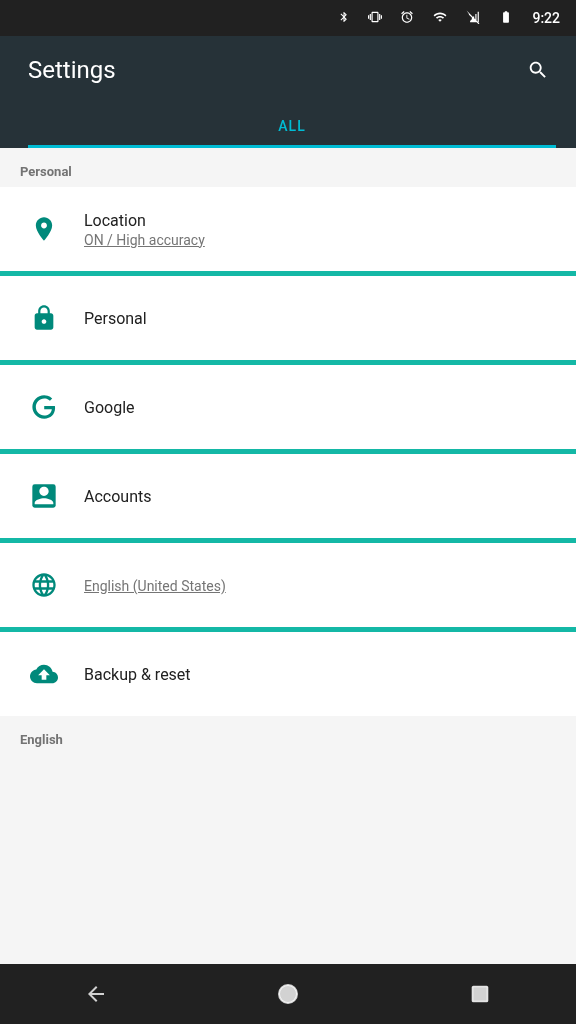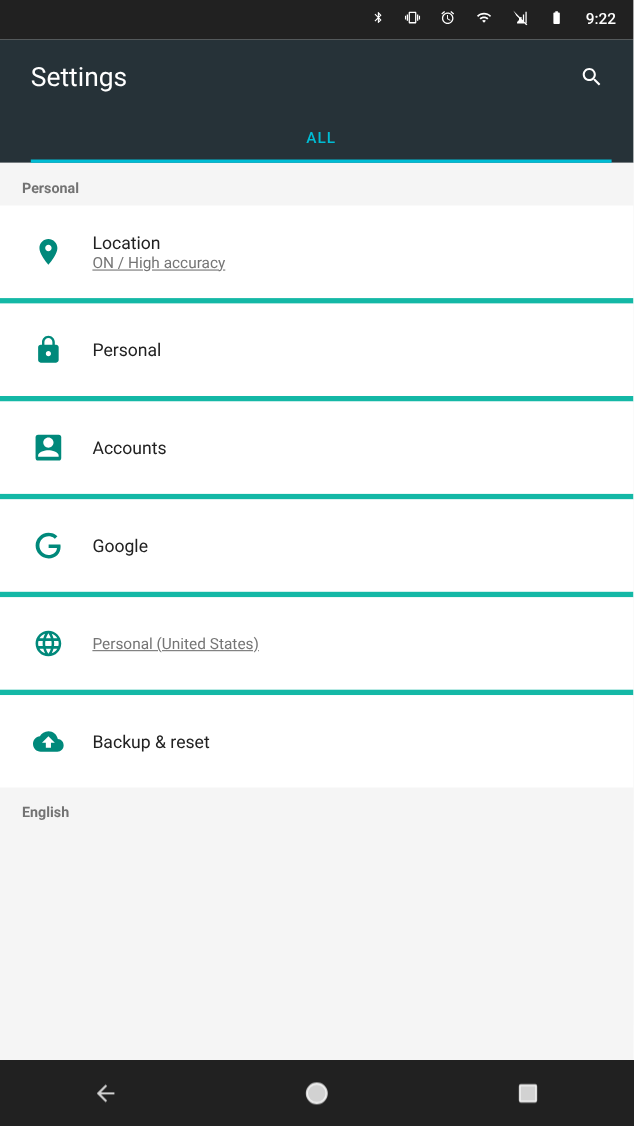--- a/index.html
+++ b/index.html
@@ -287,49 +287,49 @@
           <path d="M18 8h-1V6c0-2.76-2.24-5-5-5S7 3.24 7 6v2H6c-1.1 0-2 .9-2 2v10c0 1.1.9 2 2 2h12c1.1 0 2-.9 2-2V10c0-1.1-.9-2-2-2zm-6 9c-1.1 0-2-.9-2-2s.9-2 2-2 2 .9 2 2-.9 2-2 2zm3.1-9H8.9V6c0-1.71 1.39-3.1 3.1-3.1 1.71 0 3.1 1.39 3.1 3.1v2z"></path>
         </svg>
       </div>
       <div class="item-text">
         <div class="item-title">Personal</div>
       </div>
     </div>
 
     <div class="settings-item">
       <div class="item-icon">
+        <svg viewBox="0 0 24 24" width="32" height="32">
+          <path d="M21.35 11.1h-9.17v2.73h6.51c-.33 3.81-3.5 5.44-6.5 5.44C8.36 19.27 5 16.25 5 12c0-4.1 3.2-7.27 7.2-7.27 3.09 0 4.9 1.97 4.9 1.97L19 4.72S16.56 2 12.1 2C6.42 2 2.03 6.8 2.03 12c0 5.05 4.13 10 10.22 10 5.35 0 9.25-3.67 9.25-9.09 0-1.15-.15-1.81-.15-1.81z" fill="#00897B"></path>
+        </svg>
+      </div>
+      <div class="item-text">
+        <div class="item-title">Google</div>
+      </div>
+    </div>
+
+    <div class="settings-item">
+      <div class="item-icon">
         <svg viewBox="0 0 24 24" class="teal">
           <rect x="2" y="2" width="20" height="20" rx="2" ry="2" fill="#00897B"></rect>
           <path d="M12 12c2.21 0 4-1.79 4-4s-1.79-4-4-4-4 1.79-4 4 1.79 4 4 4zm0 2c-2.67 0-8 1.34-8 4v1h16v-1c0-2.66-5.33-4-8-4z" fill="white"></path>
         </svg>
       </div>
       <div class="item-text">
         <div class="item-title">Accounts</div>
       </div>
     </div>
 
     <div class="settings-item">
       <div class="item-icon">
-        <svg viewBox="0 0 24 24" width="32" height="32">
-          <path d="M21.35 11.1h-9.17v2.73h6.51c-.33 3.81-3.5 5.44-6.5 5.44C8.36 19.27 5 16.25 5 12c0-4.1 3.2-7.27 7.2-7.27 3.09 0 4.9 1.97 4.9 1.97L19 4.72S16.56 2 12.1 2C6.42 2 2.03 6.8 2.03 12c0 5.05 4.13 10 10.22 10 5.35 0 9.25-3.67 9.25-9.09 0-1.15-.15-1.81-.15-1.81z" fill="#00897B"></path>
-        </svg>
-      </div>
-      <div class="item-text">
-        <div class="item-title">Google</div>
-      </div>
-    </div>
-
-    <div class="settings-item">
-      <div class="item-icon">
         <svg viewBox="0 0 24 24" class="teal">
           <path d="M11.99 2C6.47 2 2 6.48 2 12s4.47 10 9.99 10C17.52 22 22 17.52 22 12S17.52 2 11.99 2zm6.93 6h-2.95c-.32-1.25-.78-2.45-1.38-3.56 1.84.63 3.37 1.91 4.33 3.56zM12 4.04c.83 1.2 1.48 2.53 1.91 3.96h-3.82c.43-1.43 1.08-2.76 1.91-3.96zM4.26 14C4.1 13.36 4 12.69 4 12s.1-1.36.26-2h3.38c-.08.66-.14 1.32-.14 2 0 .68.06 1.34.14 2H4.26zm.82 2h2.95c.32 1.25.78 2.45 1.38 3.56-1.84-.63-3.37-1.9-4.33-3.56zm2.95-8H5.08c.96-1.66 2.49-2.93 4.33-3.56C8.81 5.55 8.35 6.75 8.03 8zM12 19.96c-.83-1.2-1.48-2.53-1.91-3.96h3.82c-.43 1.43-1.08 2.76-1.91 3.96zM14.34 14H9.66c-.09-.66-.16-1.32-.16-2 0-.68.07-1.35.16-2h4.68c.09.65.16 1.32.16 2 0 .68-.07 1.34-.16 2zm.25 5.56c.6-1.11 1.06-2.31 1.38-3.56h2.95c-.96 1.65-2.49 2.93-4.33 3.56zM16.36 14c.08-.66.14-1.32.14-2 0-.68-.06-1.34-.14-2h3.38c.16.64.26 1.31.26 2s-.1 1.36-.26 2h-3.38z"></path>
         </svg>
       </div>
       <div class="item-text">
-        <div class="item-subtitle">Personal (United States)</div>
+        <div class="item-subtitle">English (United States)</div>
       </div>
     </div>
 
     <div class="settings-item">
       <div class="item-icon">
         <svg viewBox="0 0 24 24" class="teal">
           <path d="M19.35 10.04C18.67 6.59 15.64 4 12 4 9.11 4 6.6 5.64 5.35 8.04 2.34 8.36 0 10.91 0 14c0 3.31 2.69 6 6 6h13c2.76 0 5-2.24 5-5 0-2.64-2.05-4.78-4.65-4.96zM14 13v4h-4v-4H7l5-5 5 5h-3z"></path>
         </svg>
       </div>
       <div class="item-text">

